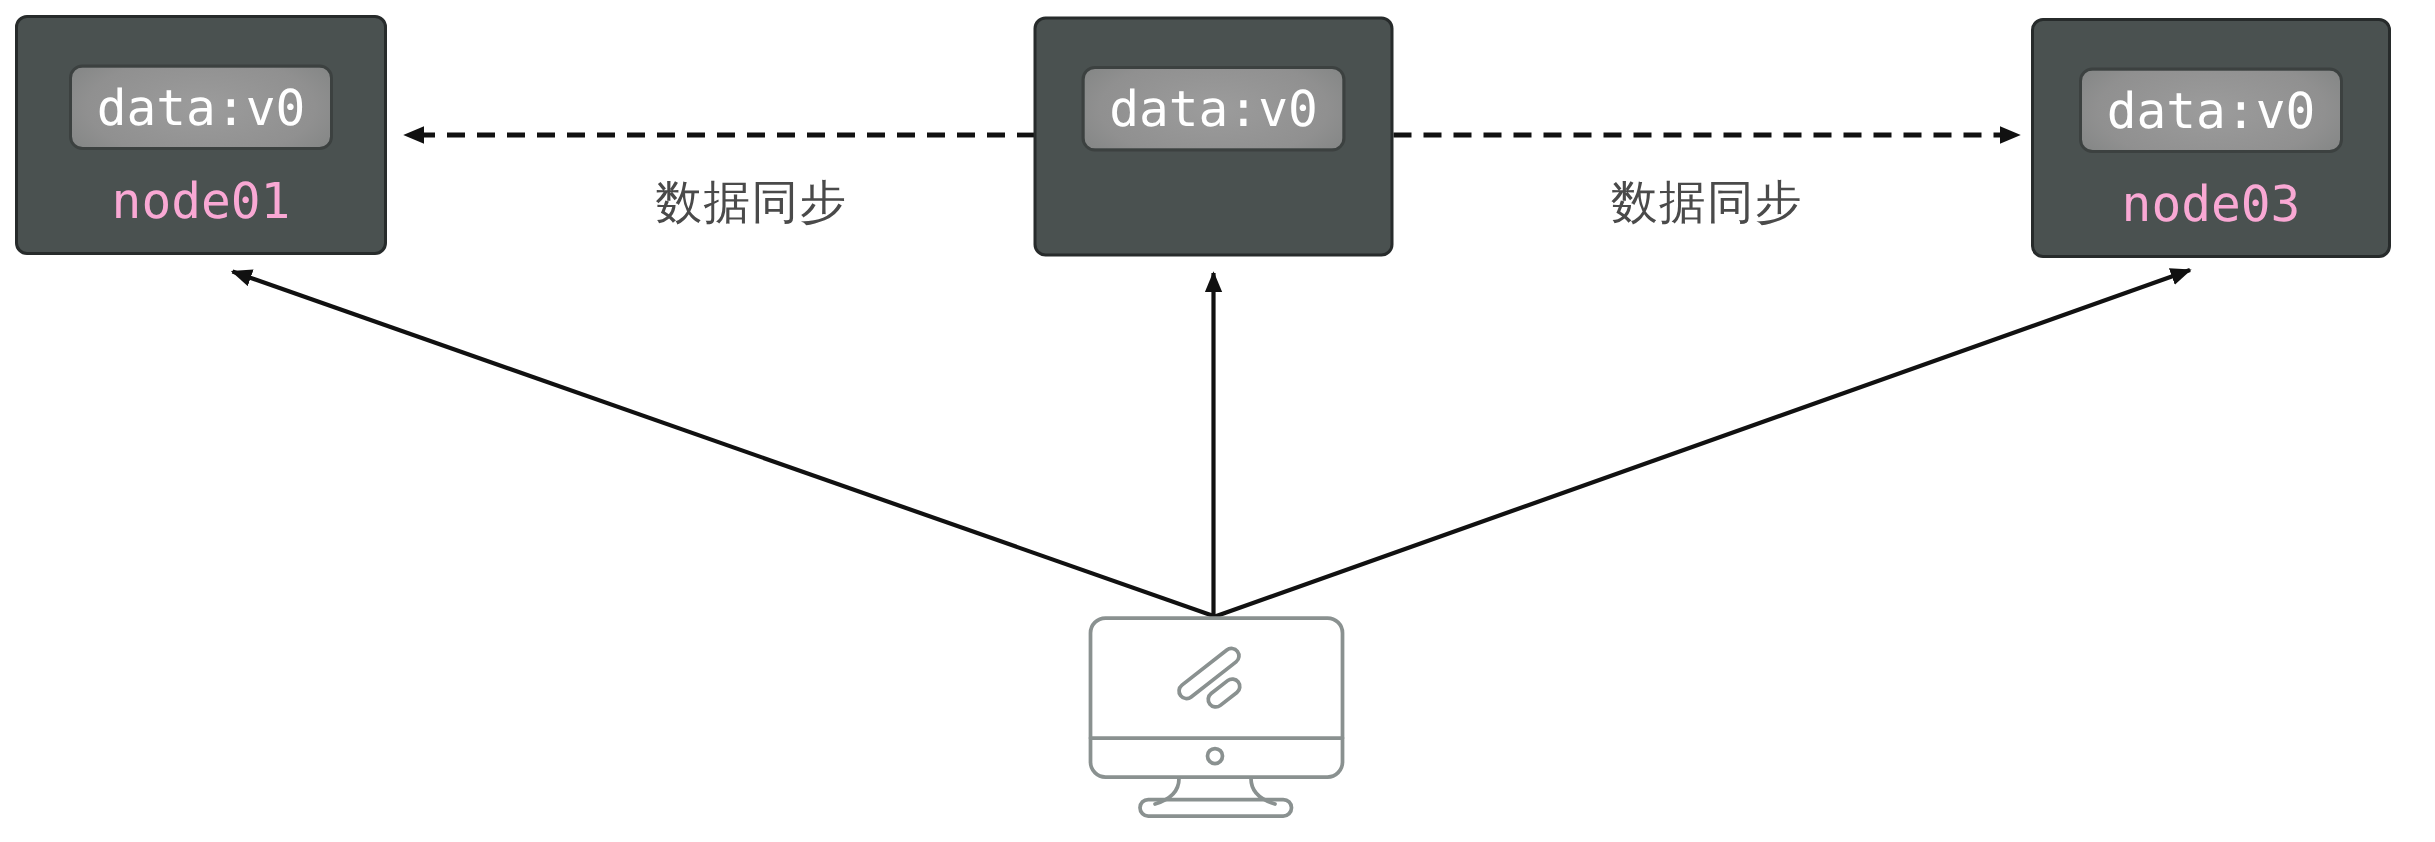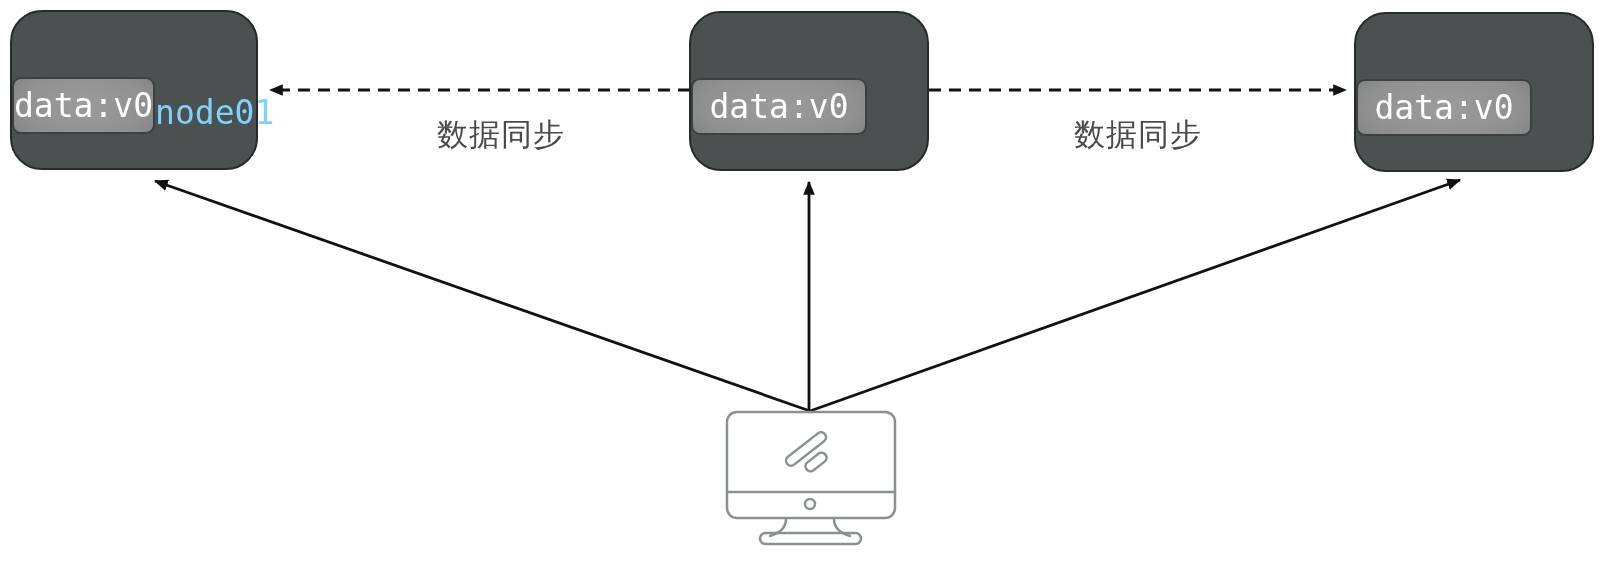--- a/index.html
+++ b/index.html
@@ -21,24 +21,24 @@
     width: 1623px;
     height: 561px;
     pointer-events: none;
   }
   .node {
     position: absolute;
     width: 240px;
     height: 160px;
     background: #4a5150;
     border: 2px solid #272b2b;
-    border-radius: 32px;
+    border-radius: 8px;
     box-sizing: border-box;
     display: flex;
-    flex-direction: row;
+    flex-direction: column;
     align-items: center;
     padding-top: 31px;
   }
   .node-01 { left: 10px;   top: 10px;  width: 248px; }
   .node-02 { left: 689px;  top: 11px;  }
   .node-03 { left: 1354px; top: 12px;  }
   .badge {
     width: 176px;
     height: 57px;
     box-sizing: border-box;
@@ -53,21 +53,21 @@
   .badge-text {
     font-family: "DejaVu Sans Mono", "Liberation Mono", monospace;
     font-size: 33px;
     color: #ffffff;
     white-space: nowrap;
   }
   .node-title {
     margin-top: 16px;
     font-family: "DejaVu Sans Mono", "Liberation Mono", monospace;
     font-size: 33px;
-    color: #7dd3fc;
+    color: #f9a8d4;
     line-height: 1.1;
   }
   .sync-label {
     position: absolute;
     top: 114px;
     font-size: 31px;
     color: #4a4a4a;
     letter-spacing: 1px;
     white-space: nowrap;
     text-align: right;
@@ -110,20 +110,21 @@
   <div class="node node-02">
     <div class="badge">
       <span class="badge-text">data:v0</span>
     </div>
   </div>
 
   <div class="node node-03">
     <div class="badge">
       <span class="badge-text">data:v0</span>
     </div>
+    <div class="node-title">node03</div>
   </div>
 
   <div class="sync-label sync-label-1">数据同步</div>
   <div class="sync-label sync-label-2">数据同步</div>
 
   <svg class="monitor" width="194" height="158" viewBox="0 0 194 158" xmlns="http://www.w3.org/2000/svg" fill="none" stroke="#8a9190" stroke-width="2.5" stroke-linecap="round">
 
     <rect x="14" y="13" width="168" height="106" rx="10"></rect>
 
     <line x1="14" y1="93" x2="182" y2="93"></line>

